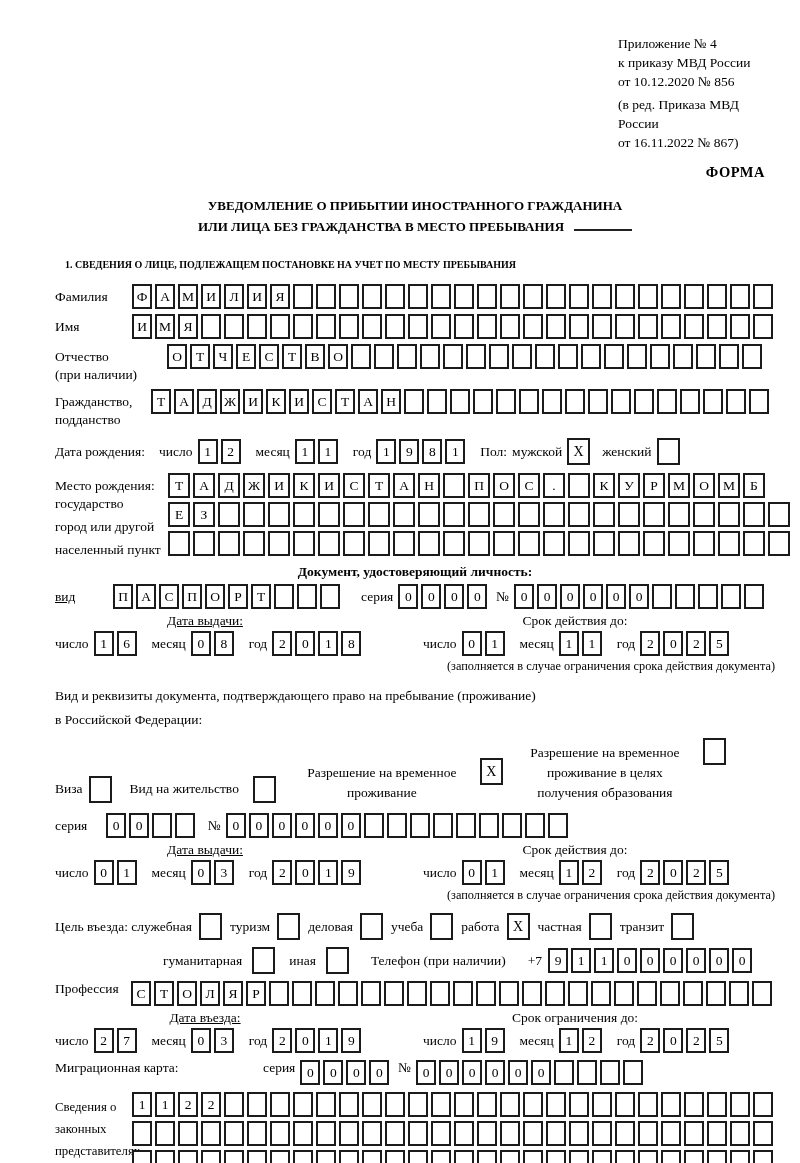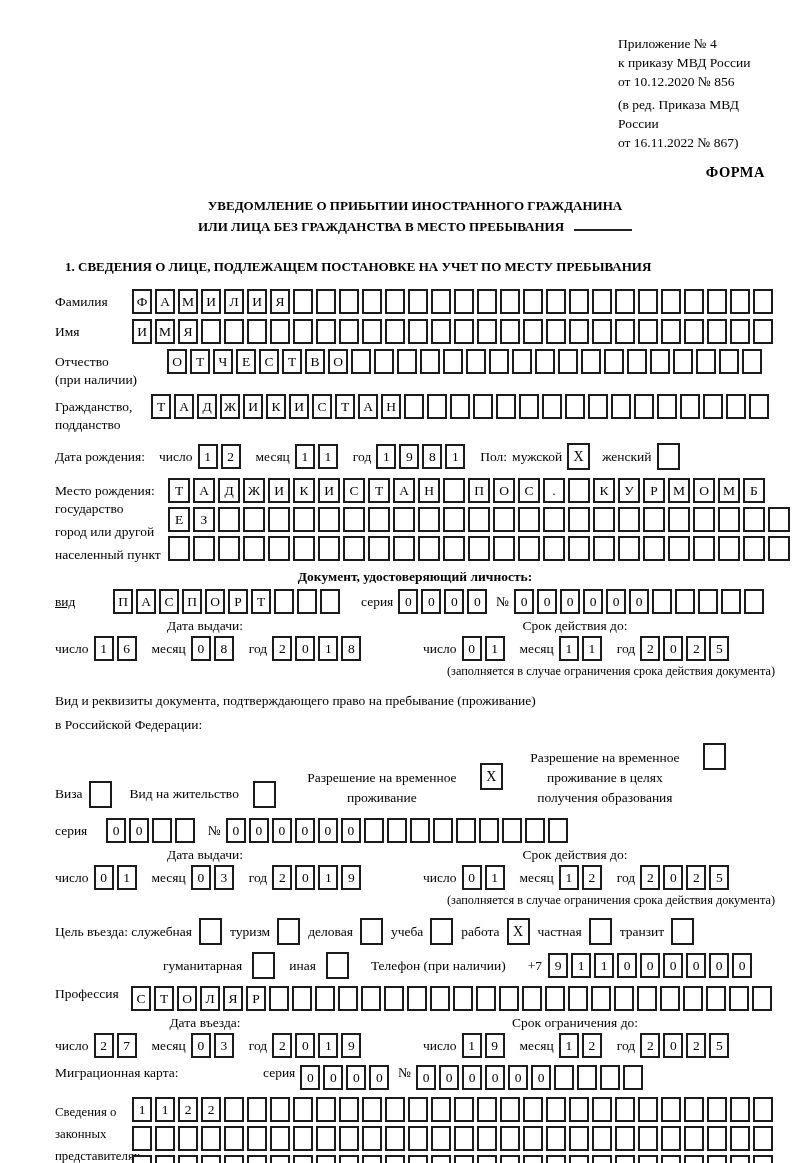--- a/index.html
+++ b/index.html
@@ -11,42 +11,42 @@
   .page { padding:34px 25px 0 55px; width:800px; }
 
   
   .hdr { margin-left:563px; font-size:13.5px; line-height:19px; }
   .hdr .amend { margin-top:4px; }
   .forma { text-align:right; margin:12px 10px 0 0; font-weight:bold; font-size:14.5px; letter-spacing:.5px; }
 
   
   .title { text-align:center; font-weight:bold; font-size:13px; line-height:21px; margin-top:14px; }
   .blank-line { display:inline-block; width:58px; border-bottom:2px solid #222; height:14px; margin-left:10px; }
-  .sec-head { font-weight:bold; font-size:13px; margin:22px 0 0 10px; }
+  .sec-head { font-weight:bold; font-size:10px; margin:22px 0 0 10px; }
 
   
   .frow { display:flex; align-items:flex-start; margin-top:5px; }
   .flabel { font-size:13.5px; flex:none; padding-top:4px; line-height:18px; }
   .cells { display:flex; flex:none; }
   .cell {
     width:20px; height:25px; border:2px solid #1b1b1b; margin-right:3px;
     display:inline-flex; align-items:center; justify-content:center;
     font-size:13.5px; flex:none; background:#fff;
   }
   .wide .cell { width:22px; }
   .chk {
     width:23px; height:27px; border:2px solid #1b1b1b; flex:none;
     display:inline-flex; align-items:center; justify-content:center; font-size:14px; background:#fff;
   }
   .stack { display:flex; flex-direction:column; }
   .stack .cells { margin-bottom:4px; }
 
   
   .dheads { display:flex; font-size:13.5px; margin-top:4px; }
-  .dh-left { width:300px; text-align:center; }
+  .dh-left { width:300px; text-align:center;text-decoration:underline; }
   .dh-right { width:300px; margin-left:70px; text-align:center; }
   .dates { display:flex; margin-top:2px; align-items:center; }
   .dhalf { display:flex; align-items:center; }
   .dhalf.left { width:368px; }
   .seg { display:flex; align-items:center; margin-right:12px; }
   .seg-label { font-size:13.5px; margin-right:5px; }
   .note { font-size:12.3px; text-align:right; margin-top:3px; padding-right:0; }
 
   .intro { font-size:13.5px; margin-top:10px; line-height:24px; }
 

